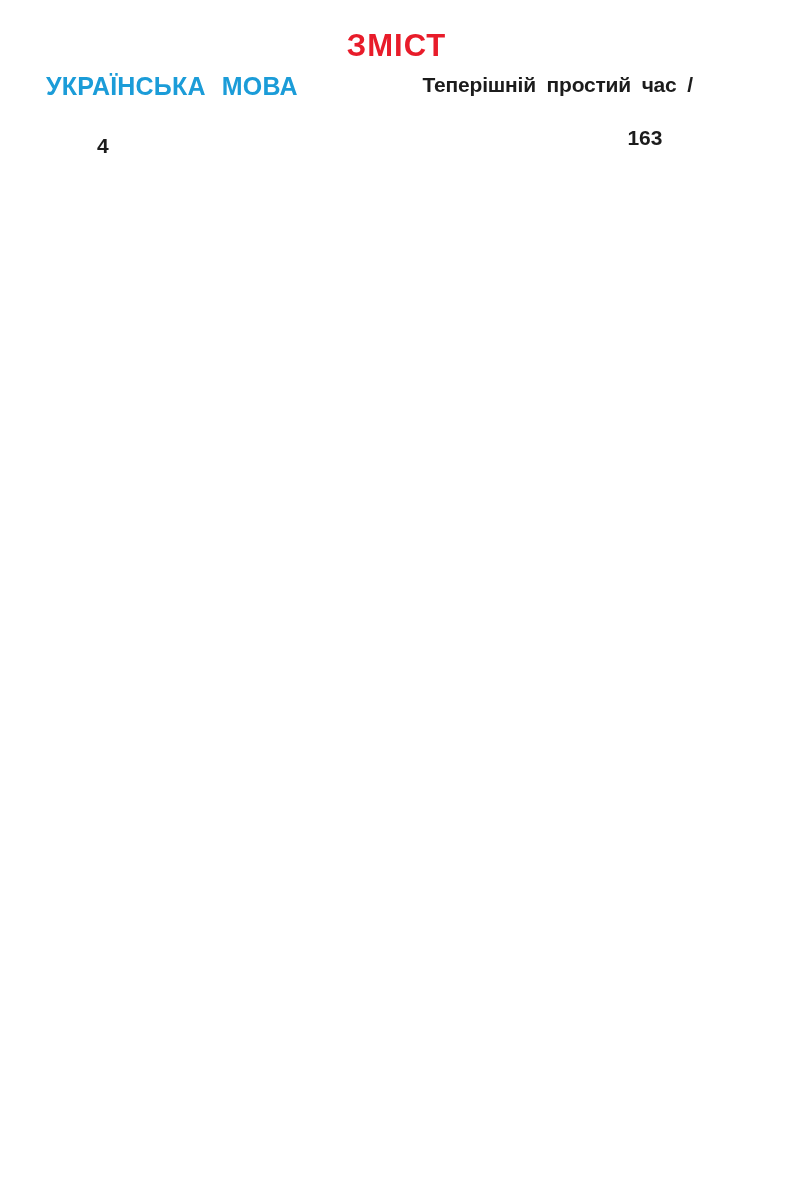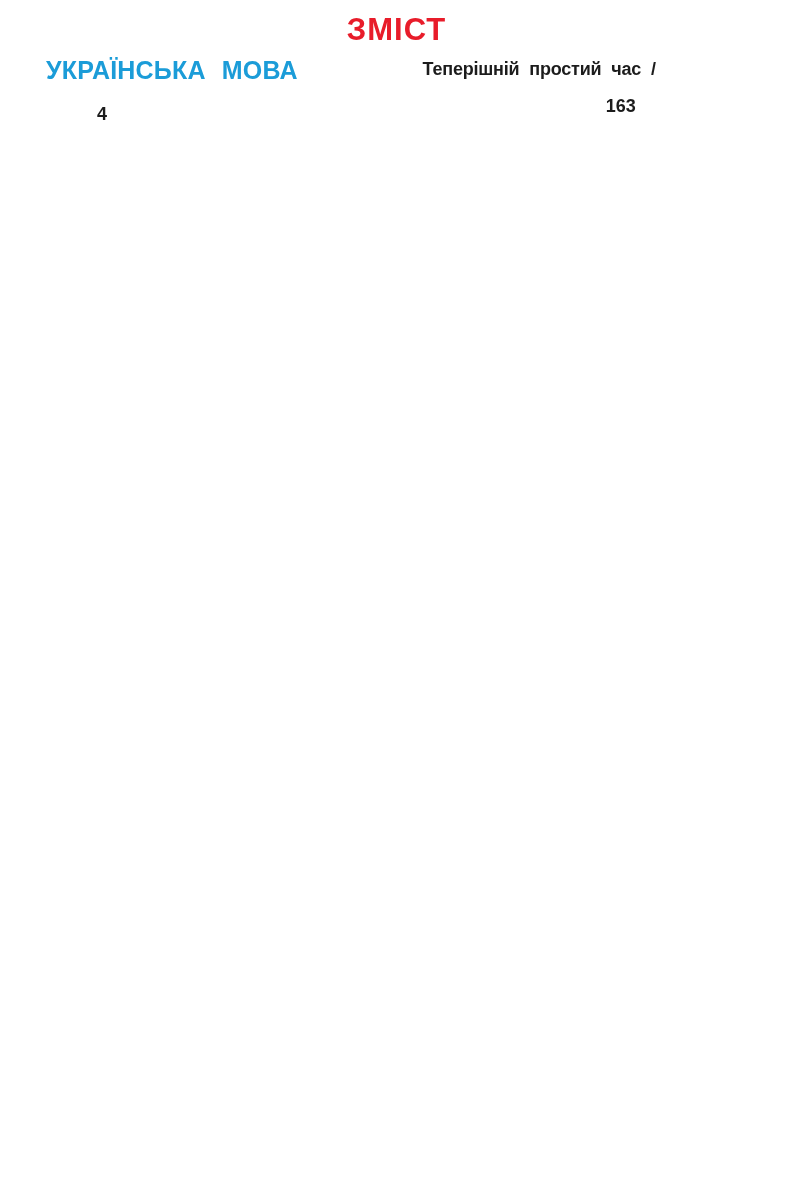--- a/index.html
+++ b/index.html
@@ -5,21 +5,21 @@
   html, body {
     margin: 0;
     padding: 0;
     background: #ffffff;
   }
   .page {
     position: relative;
     width: 797px;
     height: 1200px;
     box-sizing: border-box;
-    padding: 10px 20px 0 46px;
+    padding: 26px 20px 0 46px;
     background: #ffffff;
     overflow: hidden;
     font-family: "Liberation Sans", sans-serif;
     font-weight: 700;
     color: #1c1c1c;
   }
   .page-title {
     text-align: center;
     font-size: 31px;
     line-height: 36px;
@@ -41,21 +41,21 @@
     word-spacing: 9px;
     margin: 20px 0 7px 0;
   }
   .col .section-header:first-child {
     margin-top: 0;
   }
   .entry {
     display: flex;
     align-items: flex-end;
     line-height: 26.7px;
-    font-size: 18px;
+    font-size: 21px;
     letter-spacing: -0.2px;
     word-spacing: 5px;
     white-space: nowrap;
   }
   .entry .label {
     flex: 0 0 auto;
   }
   .entry .dots {
     flex: 1 1 auto;
     min-width: 0;

